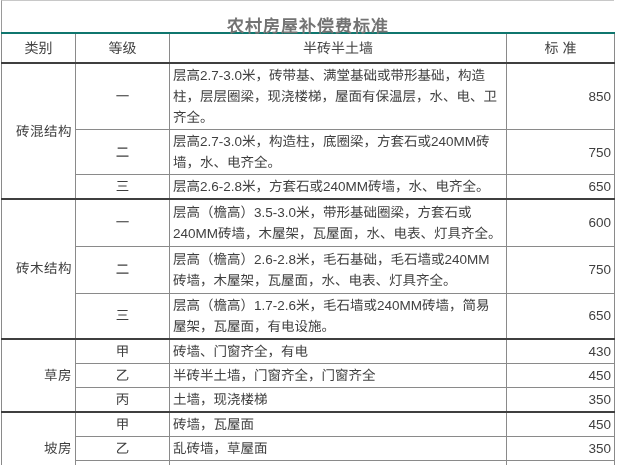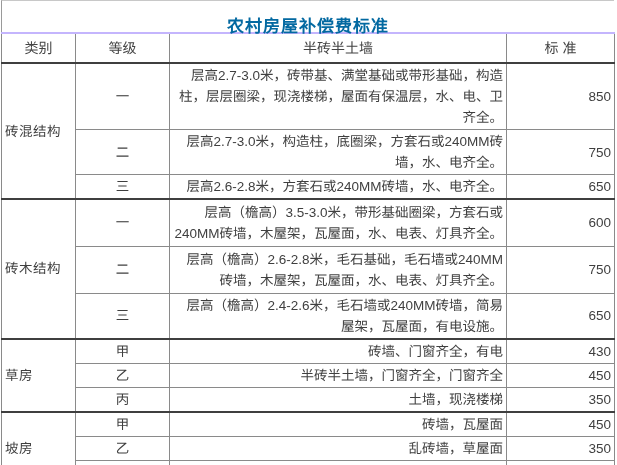--- a/index.html
+++ b/index.html
@@ -22,63 +22,63 @@
     margin-left: 1px;
     border-top: 1px solid #c8c8c8;
     border-left: 1px solid #9a9a9a;
     display: flex;
     align-items: center;
     justify-content: center;
   }
   .title-row span {
     font-size: 17px;
     font-weight: bold;
-    color: #0369a1;
+    color: #737373;
     letter-spacing: 1px;
     margin-top: 16px;
   }
   table.comp {
     border-collapse: collapse;
     table-layout: fixed;
     width: 613px;
     margin-left: 1px;
     background: #ffffff;
   }
   table.comp th, table.comp td {
     border: 1px solid #8a8a8a;
     font-size: 13.5px;
     line-height: 21px;
     color: #3f3f3f;
     vertical-align: middle;
     overflow: hidden;
     padding: 1px 3px;
   }
   table.comp thead th {
-    border-top: 2px solid #c4b5fd;
+    border-top: 2px solid #0f766e;
     border-bottom: 2px solid #3f3f3f;
     font-weight: normal;
     font-size: 14px;
     text-align: center;
     height: 26px;
     color: #444444;
   }
   tr.section-top td {
     border-top: 2px solid #3f3f3f;
   }
   td.cat {
-    text-align: left;
+    text-align: right;
     color: #474747;
     letter-spacing: 0.5px;
   }
   td.grade {
     text-align: center;
     color: #555555;
   }
   td.desc {
-    text-align: right;
+    text-align: left;
     padding: 1px 4px;
   }
   td.std {
     text-align: right;
   }
 </style>
 </head>
 <body>
 
 <div class="page">
@@ -123,21 +123,21 @@
           <td class="desc">层高（檐高）3.5-3.0米，带形基础圈梁，方套石或240MM砖墙，木屋架，瓦屋面，水、电表、灯具齐全。</td>
           <td class="std">600</td>
         </tr>
         <tr style="height: 47px;">
           <td class="grade">二</td>
           <td class="desc">层高（檐高）2.6-2.8米，毛石基础，毛石墙或240MM砖墙，木屋架，瓦屋面，水、电表、灯具齐全。</td>
           <td class="std">750</td>
         </tr>
         <tr style="height: 45px;">
           <td class="grade">三</td>
-          <td class="desc">层高（檐高）2.4-2.6米，毛石墙或240MM砖墙，简易屋架，瓦屋面，有电设施。</td>
+          <td class="desc">层高（檐高）1.7-2.6米，毛石墙或240MM砖墙，简易屋架，瓦屋面，有电设施。</td>
           <td class="std">650</td>
         </tr>
         <tr class="section-top" style="height: 20px;">
           <td class="cat" rowspan="3">草房</td>
           <td class="grade">甲</td>
           <td class="desc">砖墙、门窗齐全，有电</td>
           <td class="std">430</td>
         </tr>
         <tr style="height: 22px;">
           <td class="grade">乙</td>

